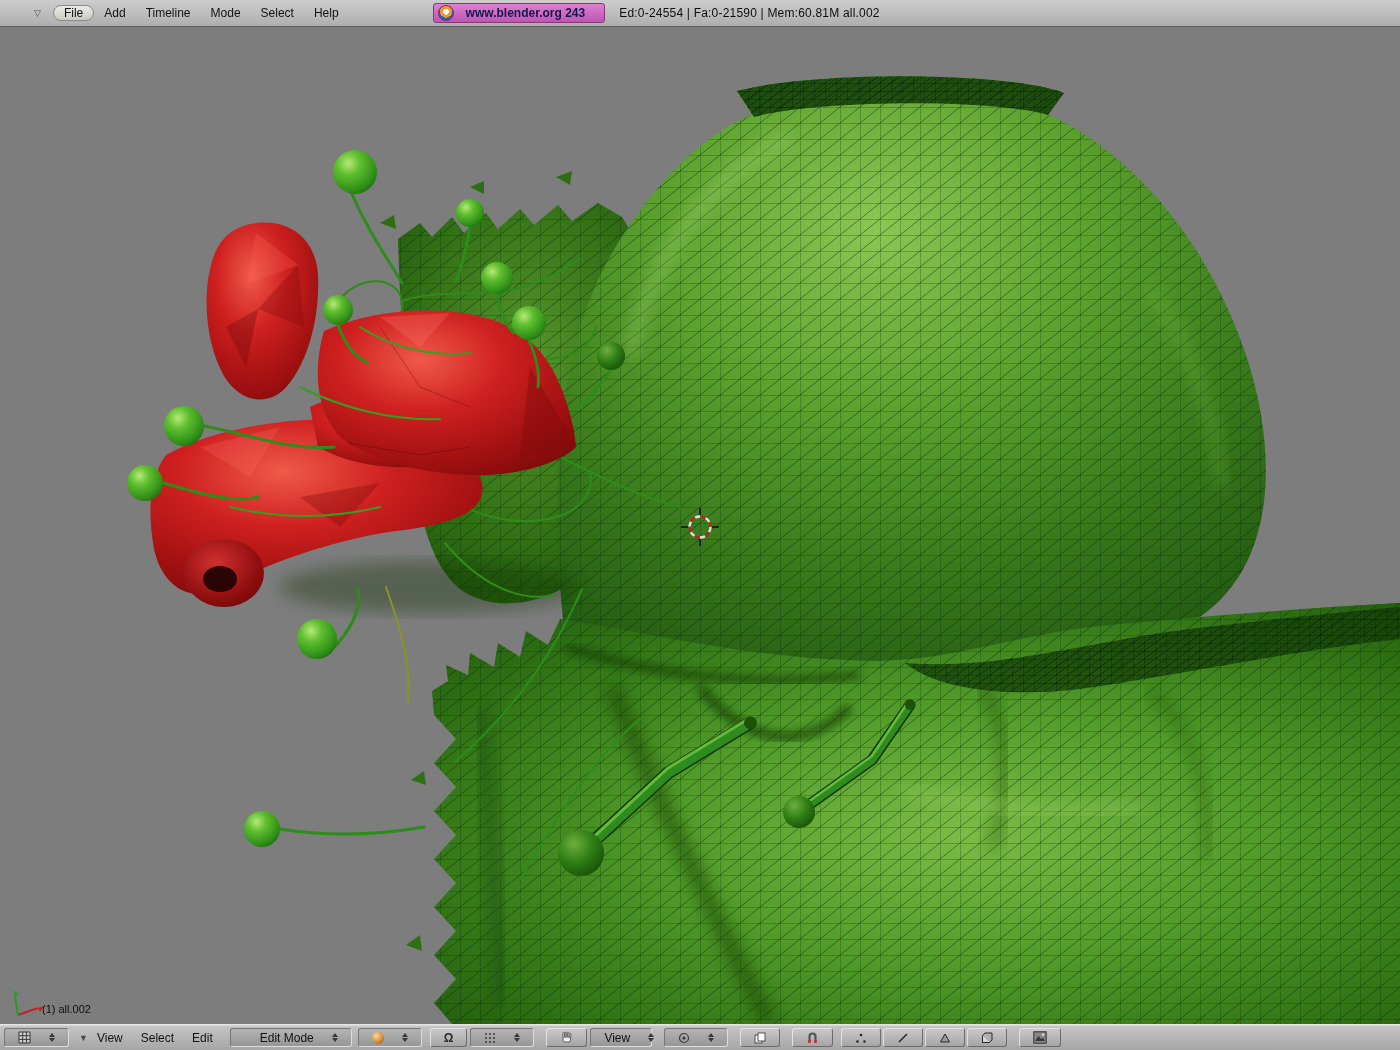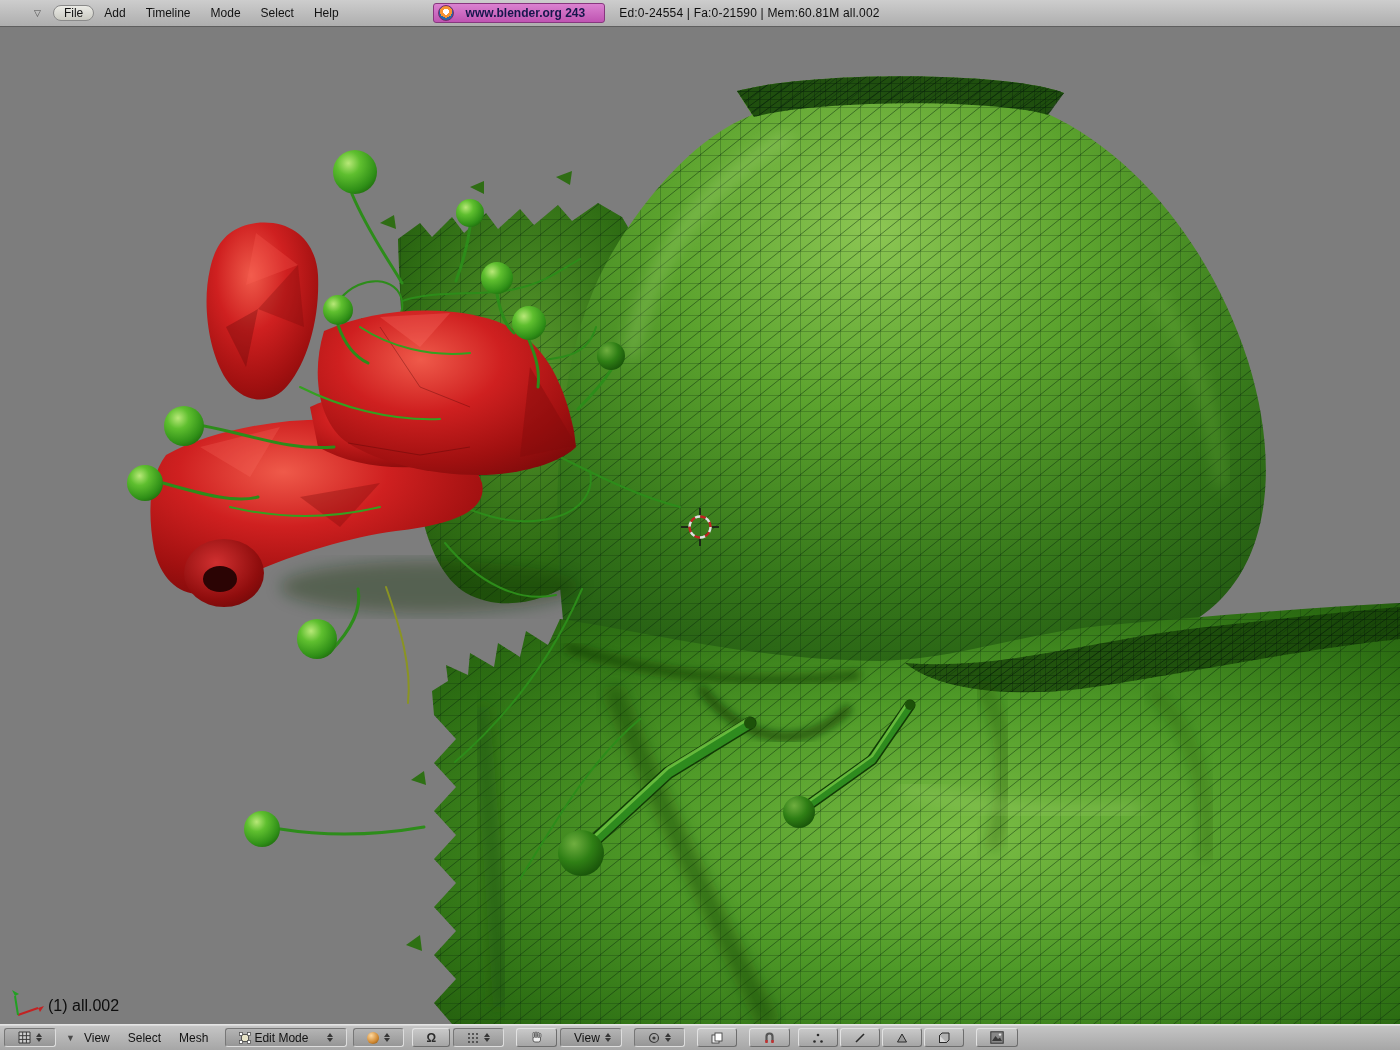--- a/index.html
+++ b/index.html
@@ -33,33 +33,33 @@
   .blender-logo{
     width:14px;height:14px;border-radius:50%;
     background:radial-gradient(circle at 50% 40%, #ffffff 0 3px, #f79433 3px 6px, #2a66a8 6px);
     border:1px solid #703068;
   }
   .stats{margin-left:14px;color:#0f0f0f;letter-spacing:.2px;}
 
   
   .viewport{position:relative;width:1400px;height:997px;background:#7d7d7d;overflow:hidden;}
   .viewport svg{position:absolute;left:0;top:0;}
-  .objinfo{position:absolute;left:48px;bottom:9px;font-size:16px;color:#0d0d0d;}
+  .objinfo{position:absolute;left:42px;bottom:9px;font-size:11px;color:#0d0d0d;}
 
   
   .footer{
     height:26px;box-sizing:border-box;
     background:linear-gradient(#c6c6c6,#a6a6a6);
     border-top:1px solid #e4e4e4;
     box-shadow:inset 0 1px 0 #d9d9d9;
     display:flex;align-items:center;
     font-size:12px;color:#121212;
   }
   .fbtn,.fdd{
-    height:19px;display:flex;align-items:center;gap:3px;
+    height:19px;display:flex;align-items:center;gap:16px;
     border:1px solid;border-radius:3px;box-sizing:border-box;
     padding:0 13px;cursor:default;
   }
   .fbtn{background:linear-gradient(#c9c9c9,#a5a5a5);border-color:#e2e2e2 #6d6d6d #6d6d6d #e2e2e2;}
   .fdd{background:linear-gradient(#b4b4b4,#969696);border-color:#777 #ddd #ddd #777;}
   .stepper{display:flex;flex-direction:column;align-items:center;margin-left:2px;}
   .stepper i{display:block;width:0;height:0;border-left:3px solid transparent;border-right:3px solid transparent;}
   .stepper .up{border-bottom:4px solid #383838;margin-bottom:1px;}
   .stepper .dn{border-top:4px solid #383838;}
   .ftri{font-size:9px;color:#4a4a4a;margin-left:10px;}
@@ -285,21 +285,21 @@
         <path d="M1 1 H12 V12 H1 Z M1 4.7 H12 M1 8.4 H12 M4.7 1 V12 M8.4 1 V12" stroke="#3a3a3a" stroke-width="1" fill="#cfcfcf"></path>
       </svg>
     <span class="stepper">
         <i class="up"></i>
         <i class="dn"></i>
       </span>
   </div>
   <span class="ftri">▼</span>
   <span class="fmenu">View</span>
   <span class="fmenu">Select</span>
-  <span class="fmenu">Mesh</span>
+  <span class="fmenu">Edit</span>
 
   <div class="fdd" style="margin-left:8px;width:122px">
     <svg width="12" height="12">
         <rect x="2.5" y="2.5" width="7" height="7" fill="#e8e4c8" stroke="#555" stroke-width="1"></rect>
         <rect x="0.5" y="0.5" width="3" height="3" fill="#fff" stroke="#555" stroke-width="0.8"></rect>
         <rect x="8.5" y="0.5" width="3" height="3" fill="#fff" stroke="#555" stroke-width="0.8"></rect>
         <rect x="0.5" y="8.5" width="3" height="3" fill="#fff" stroke="#555" stroke-width="0.8"></rect>
         <rect x="8.5" y="8.5" width="3" height="3" fill="#fff" stroke="#555" stroke-width="0.8"></rect>
       </svg>
     <span class="lbl" style="flex:1">Edit Mode</span>

